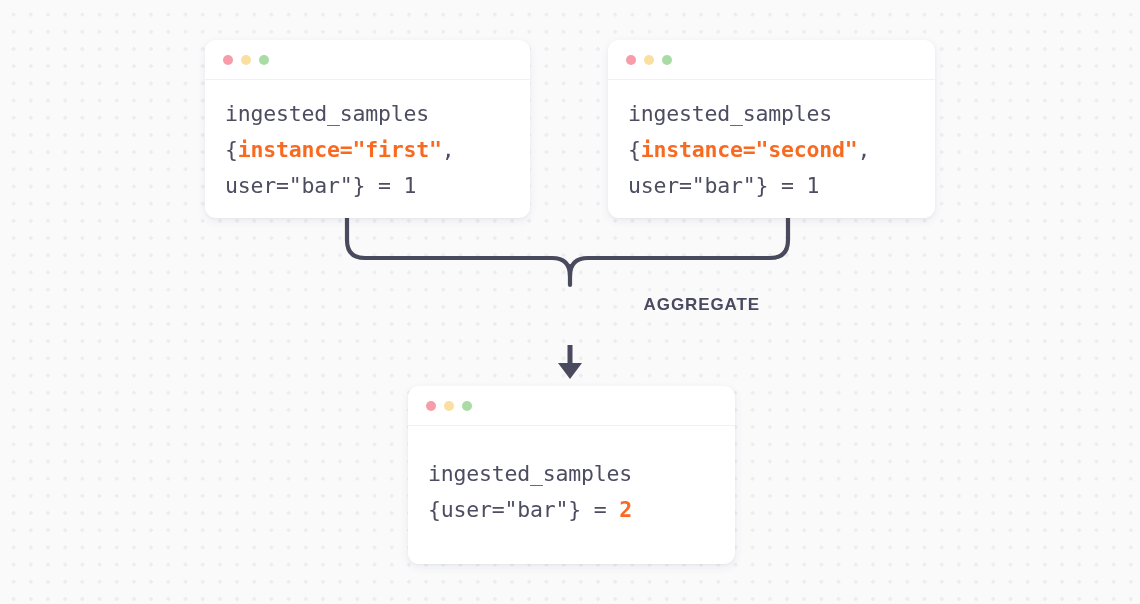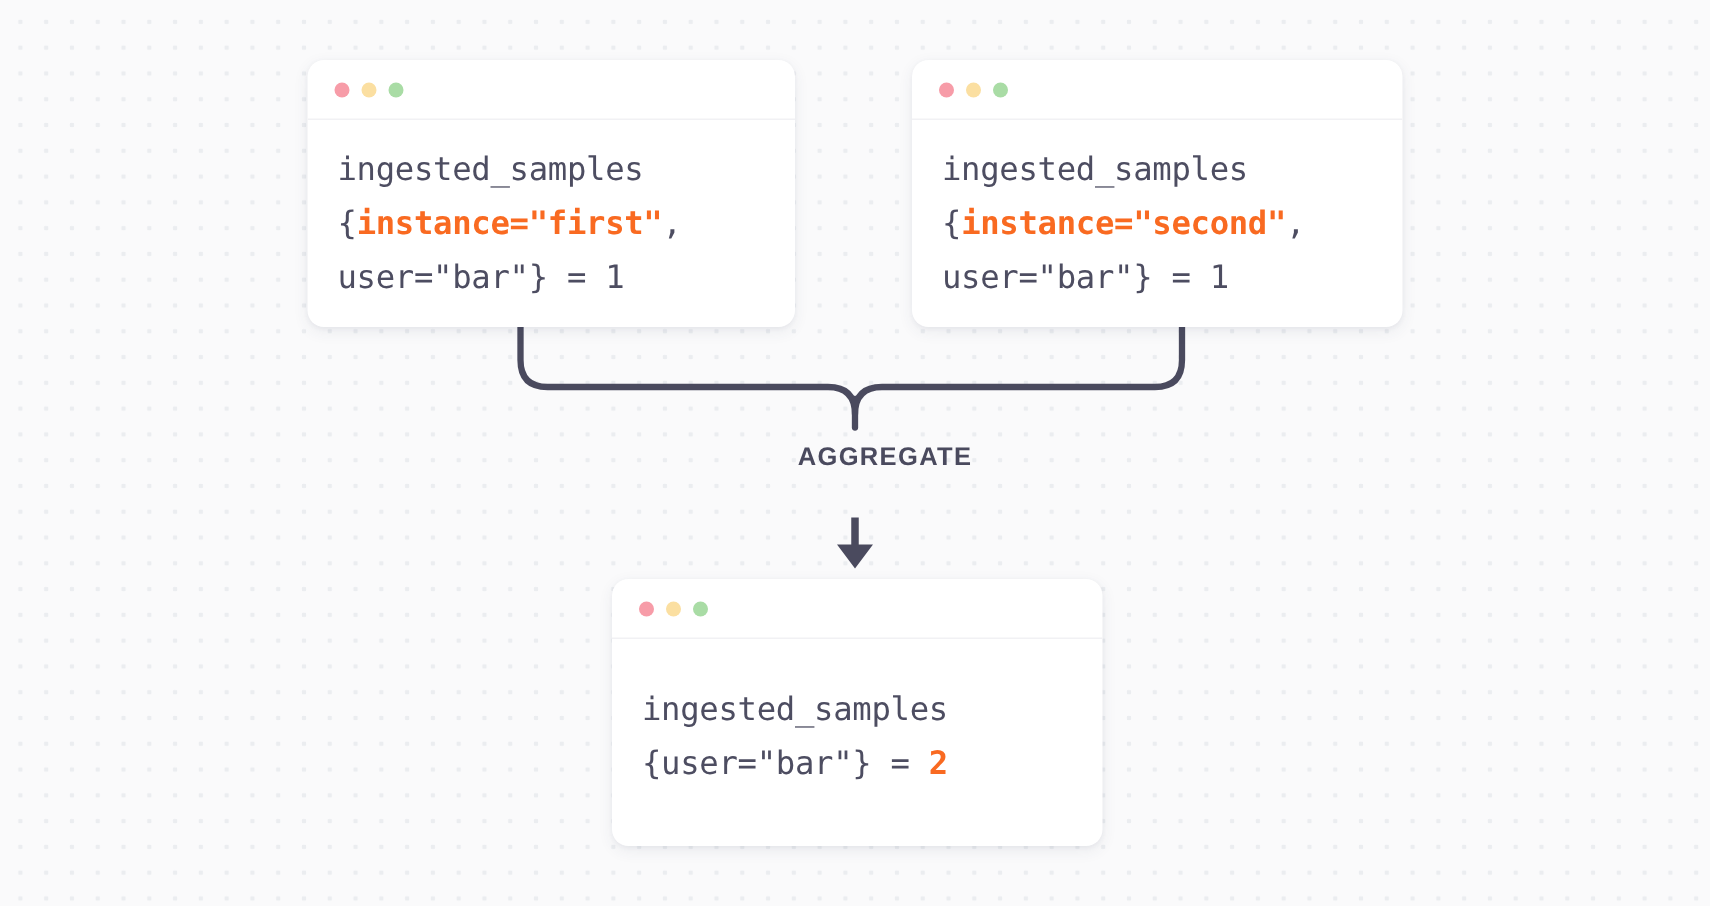--- a/index.html
+++ b/index.html
@@ -88,24 +88,24 @@
 
   
   #card-left   { left: 205px; top: 40px;  width: 325px; height: 178px; }
   #card-right  { left: 608px; top: 40px;  width: 327px; height: 178px; }
   #card-result { left: 408px; top: 386px; width: 327px; height: 178px; }
 
   
   #aggregate-label {
     position: absolute;
     z-index: 3;
-    left: 400px;
+    left: 380px;
     top: 292px;
     width: 380px;
-    text-align: center;
+    text-align: right;
     font-family: "Liberation Sans", sans-serif;
     font-weight: bold;
     font-size: 17px;
     line-height: 26px;
     letter-spacing: 0.9px;
     color: #4a4a5e;
   }
   #aggregate-label .accent {
     color: #f96a21;
   }

